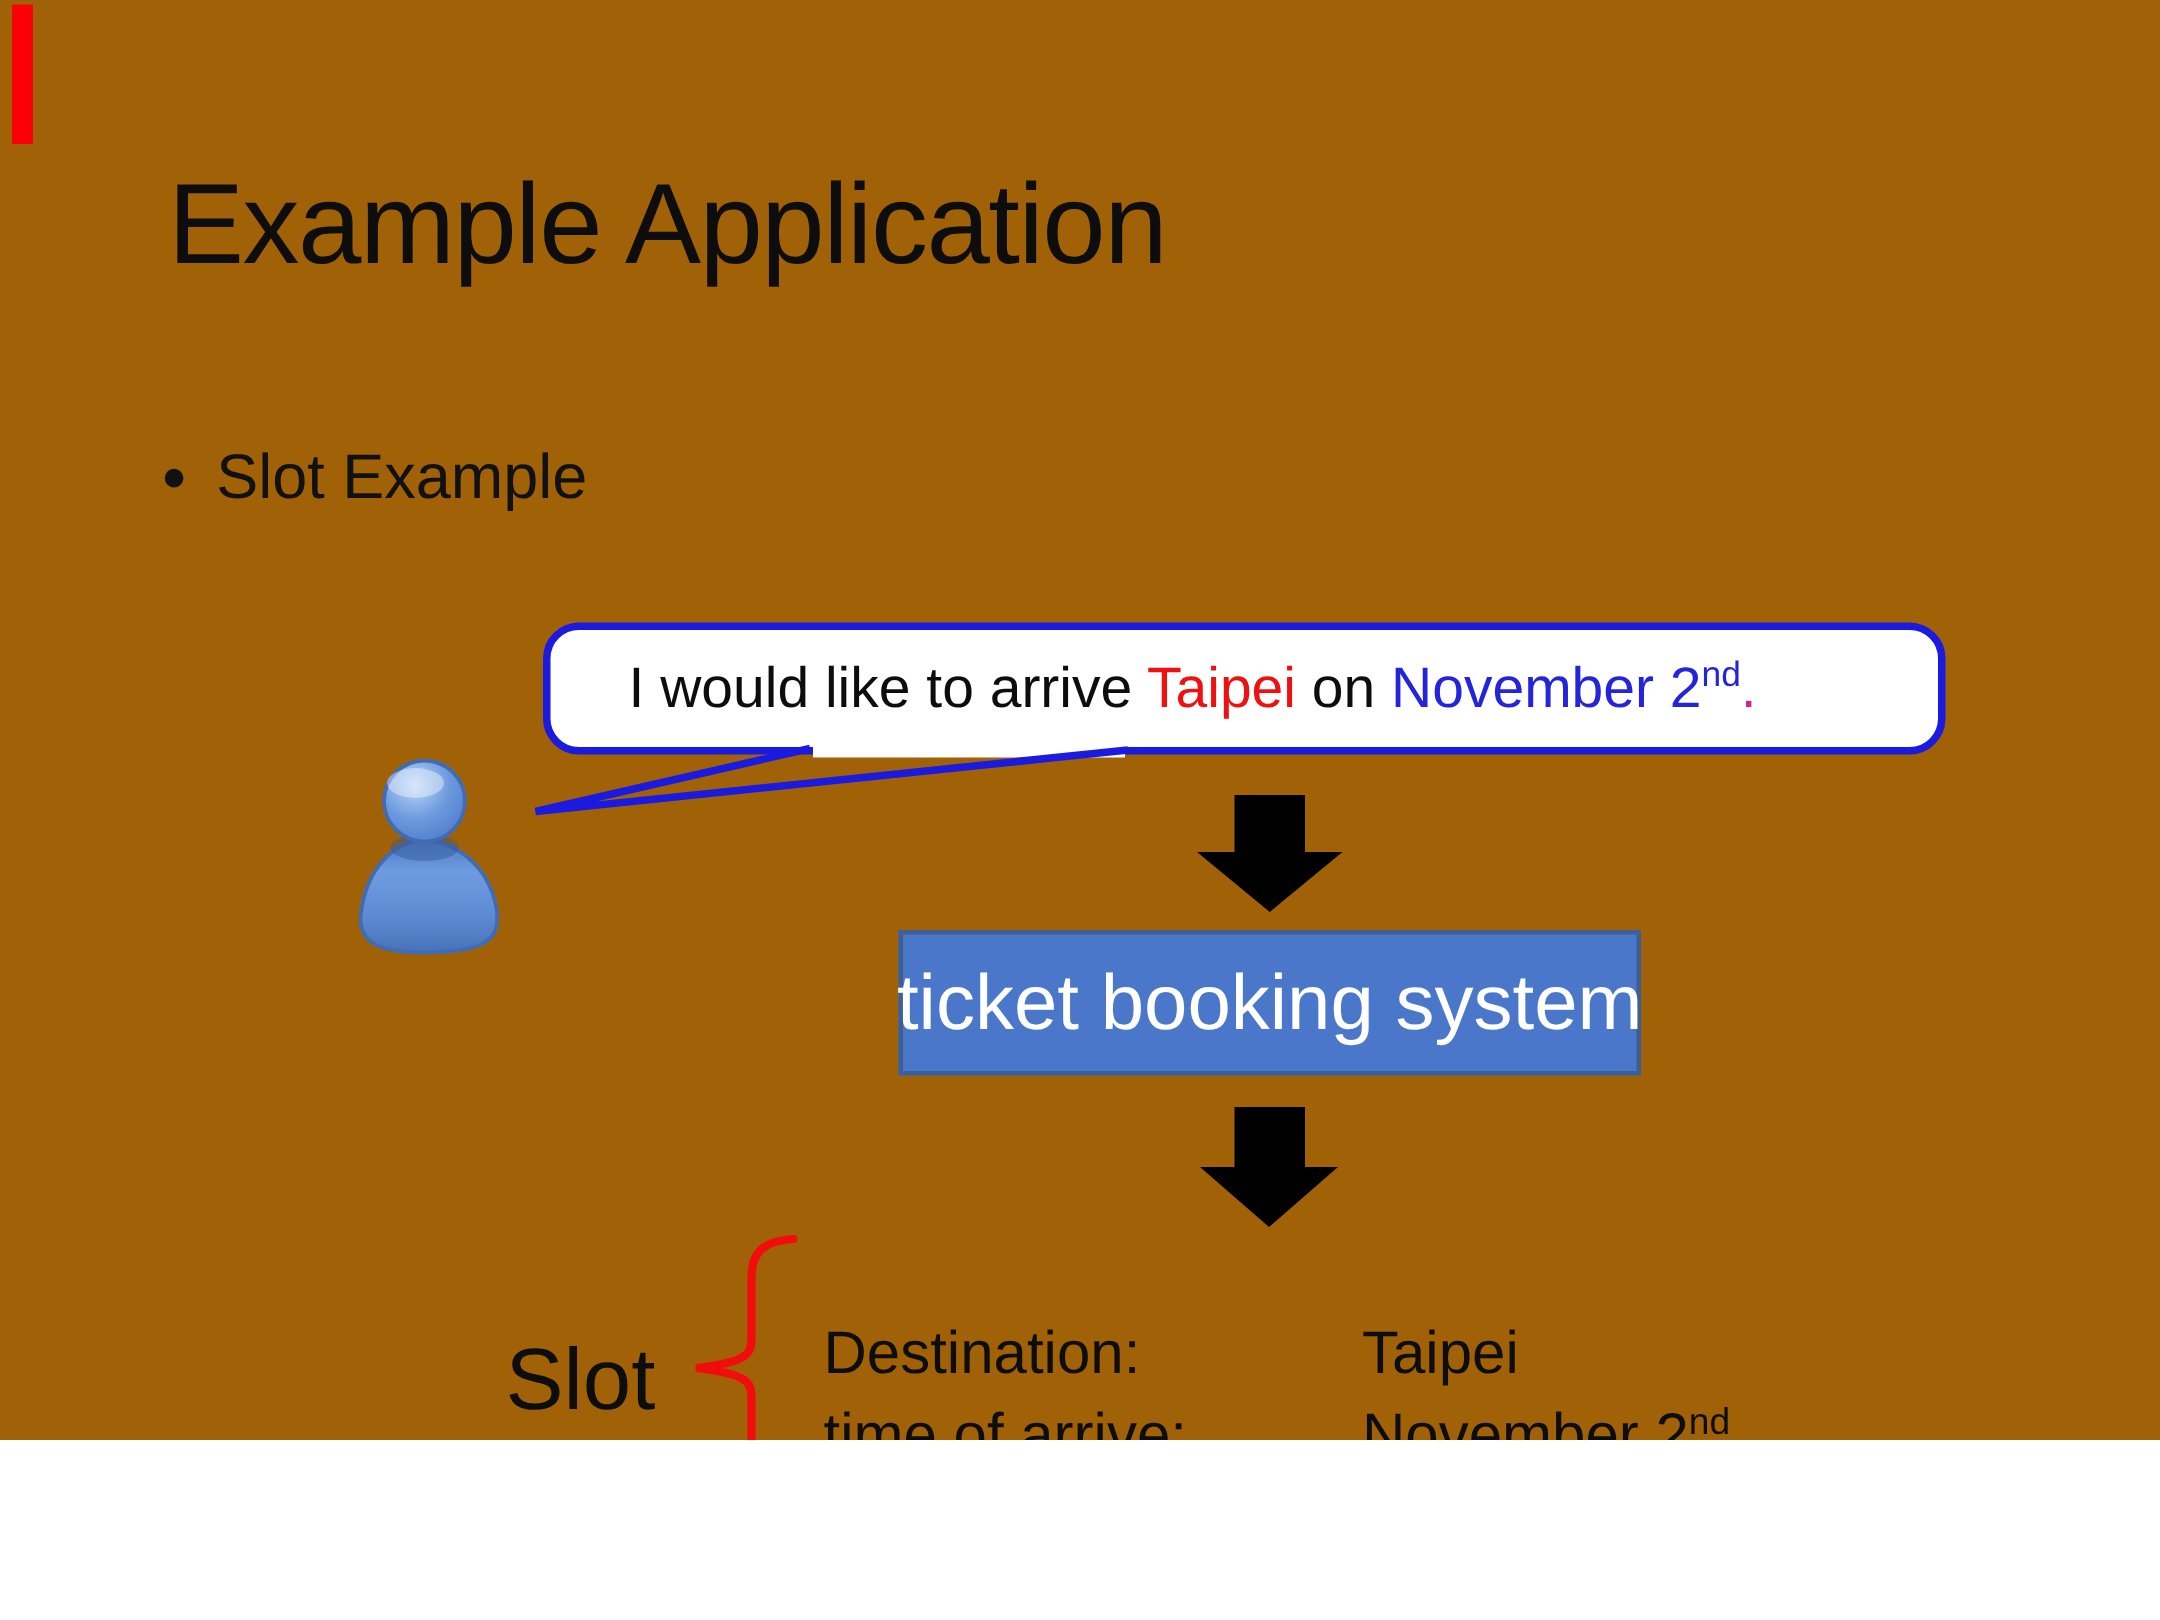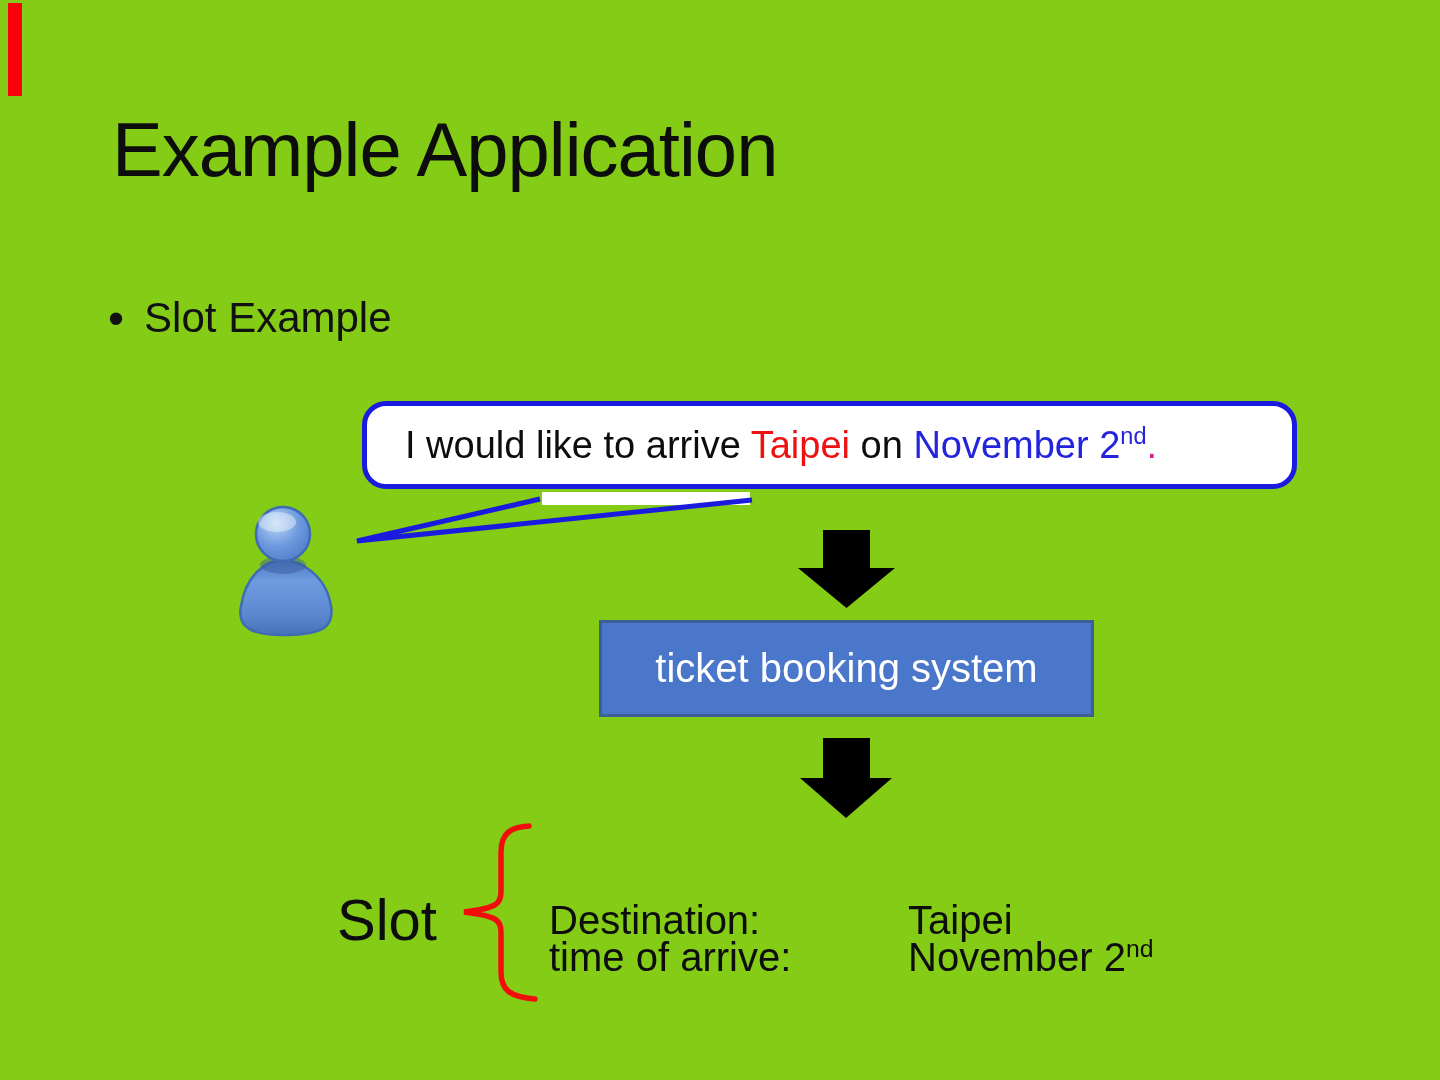--- a/index.html
+++ b/index.html
@@ -1,46 +1,46 @@
 <!DOCTYPE html>
 <html><head>
 <meta charset="utf-8">
 <style>
   html,body{margin:0;padding:0;background:#fff;}
   .slide{
-    position:relative;width:1440px;height:1080px;overflow:hidden;background:#84cc16;
+    position:relative;width:1440px;height:960px;overflow:hidden;background:#a16207;
     font-family:"Liberation Sans", sans-serif;color:#111;
   }
   .ribbon{position:absolute;left:8px;top:3px;width:14px;height:93px;background:#fb0007;}
   .title{
     position:absolute;left:112px;top:106px;font-size:76px;font-weight:300;
     letter-spacing:-1px;color:#0d0d0d;white-space:nowrap;
   }
   .bullet-row{position:absolute;left:108px;top:294px;display:flex;align-items:center;font-size:42px;}
   .bullet-dot{font-size:46px;margin-right:20px;line-height:1;}
   .bubble{
-    position:absolute;left:362px;top:401px;width:935px;height:88px;box-sizing:border-box;
+    position:absolute;left:362px;top:415px;width:935px;height:88px;box-sizing:border-box;
     border:5px solid #1b1be0;border-radius:24px;background:#ffffff;
-    display:flex;align-items:center;padding-left:38px;
+    display:flex;align-items:center;padding-left:52px;
   }
   .bubble-text{font-size:38px;white-space:nowrap;color:#0d0d0d;}
   .t-red{color:#ee1111;}
   .t-blue{color:#2424dd;}
   .t-pink{color:#d6218e;}
   sup{font-size:0.62em;vertical-align:super;line-height:0;}
   .sysbox{
     position:absolute;left:599px;top:620px;width:495px;height:97px;box-sizing:border-box;
     background:#4a77c9;border:3px solid #3c5f96;
     display:flex;align-items:center;justify-content:center;
   }
-  .sysbox span{color:#ffffff;font-size:40px;white-space:nowrap;}
+  .sysbox span{color:#ffffff;font-size:52px;white-space:nowrap;}
   .slot-label{position:absolute;left:337px;top:886px;font-size:58px;color:#0d0d0d;}
   .slot-row{position:absolute;left:549px;font-size:40px;color:#0d0d0d;white-space:nowrap;}
   .slot-row .val{position:absolute;left:359px;top:0;}
-  .row-0{top:898px;}
+  .row-0{top:880px;}
   .row-1{top:935px;}
   .overlay{position:absolute;left:0;top:0;width:1440px;height:1080px;pointer-events:none;}
 </style>
 </head>
 <body>
 
 <div class="slide">
 
   <div class="ribbon"></div>
 

